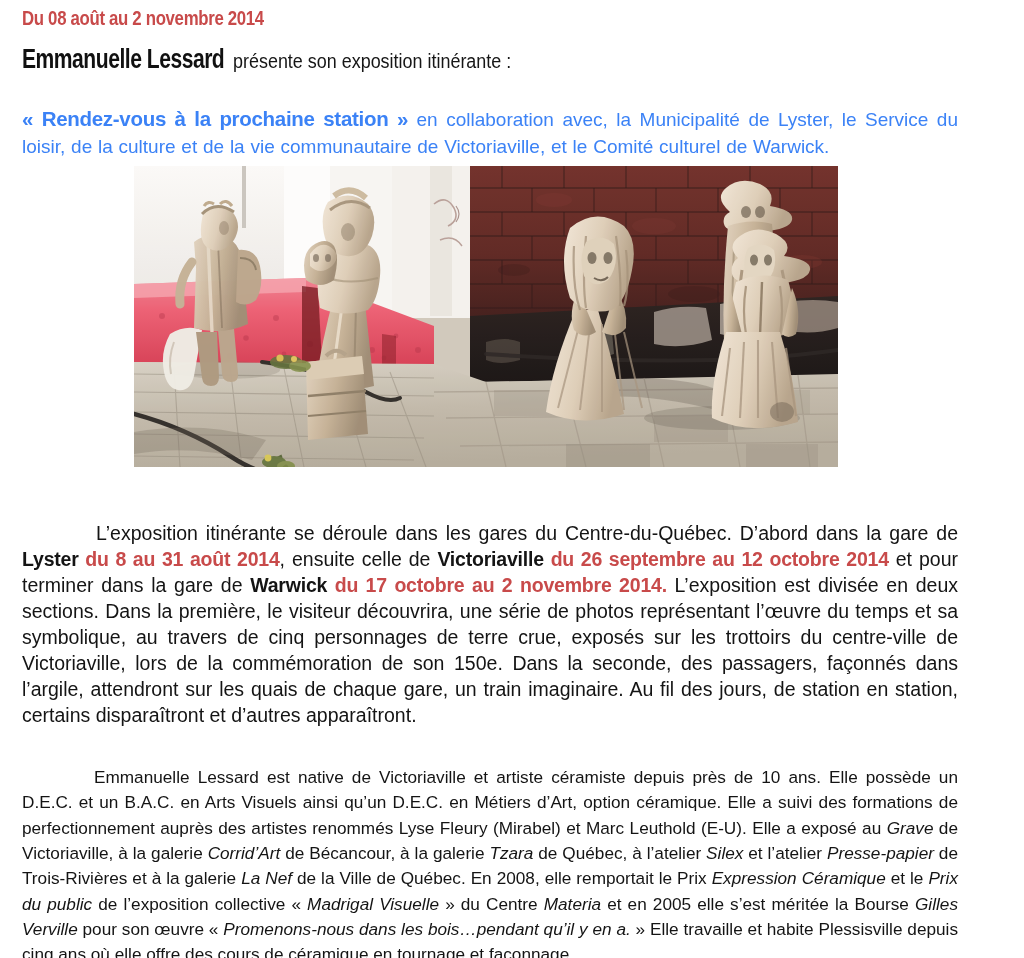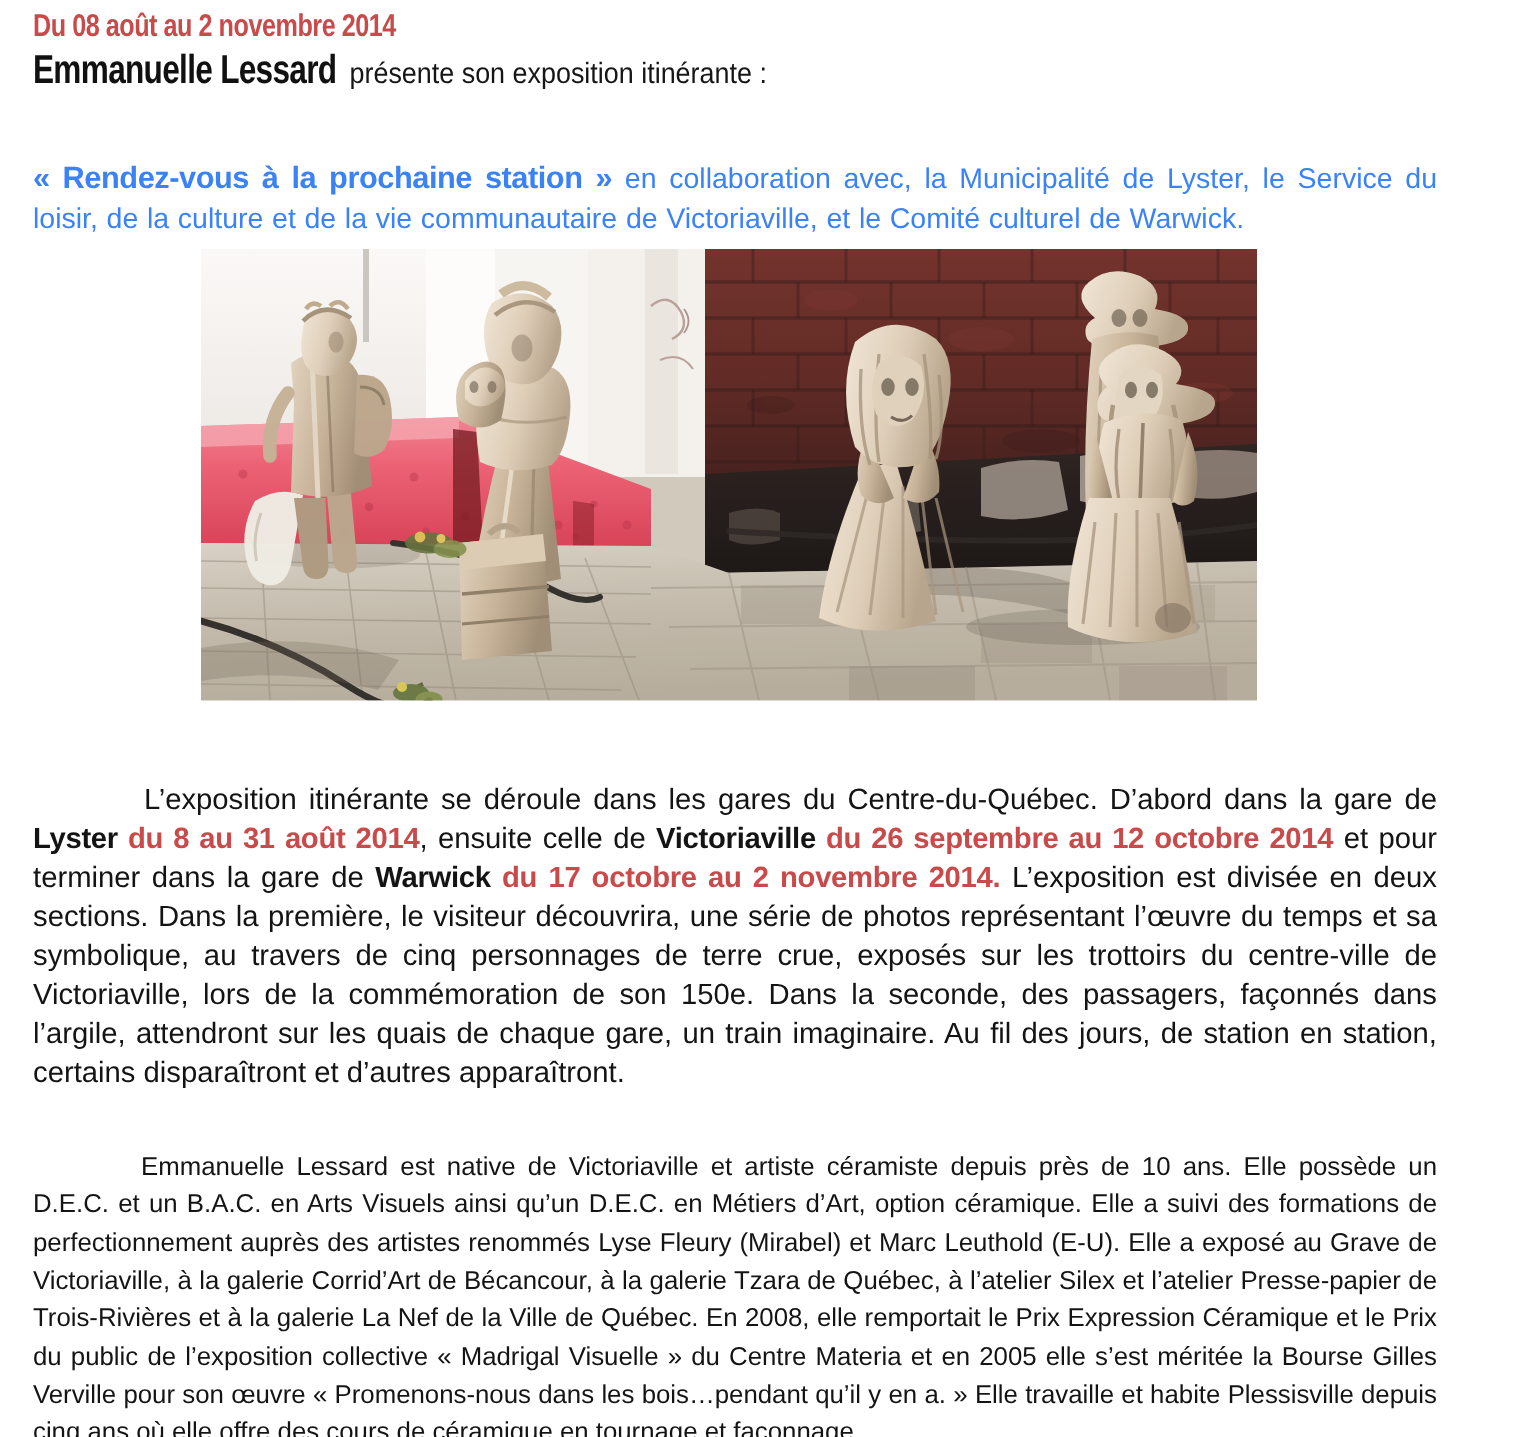--- a/index.html
+++ b/index.html
@@ -36,21 +36,21 @@
     transform: scaleX(0.80);
     transform-origin: left center;
     white-space: nowrap;
   }
 
   .artist-line {
     position: absolute;
     left: 22px;
     top: 38px;
     white-space: nowrap;
-    line-height: 17px;
+    line-height: 42px;
   }
   .artist-name {
     font-family: "Liberation Sans Narrow", "Liberation Sans", sans-serif;
     font-weight: bold;
     font-size: 27px;
     letter-spacing: -0.6px;
     color: #111111;
     display: inline-block;
     transform: scaleX(0.78);
     transform-origin: left center;
@@ -119,21 +119,21 @@
   .indent-sm { display: inline-block; width: 72px; }
 
   .b { font-family: "Liberation Sans Narrow", "Liberation Sans", sans-serif;
        font-weight: bold; letter-spacing: -0.2px; }
   .bred {
     font-family: "Liberation Sans Narrow", "Liberation Sans", sans-serif;
     font-weight: bold;
     color: #C84A4A;
     letter-spacing: -0.2px;
   }
-  .it { }
+  .it { font-style: italic; }
 </style>
 </head>
 <body>
 
 <div class="page">
 
   <div class="date-line">Du 08 août au 2 novembre 2014</div>
 
   <div class="artist-line">
     <span class="artist-name">Emmanuelle Lessard</span><span class="artist-rest">présente son exposition itinérante :</span>

